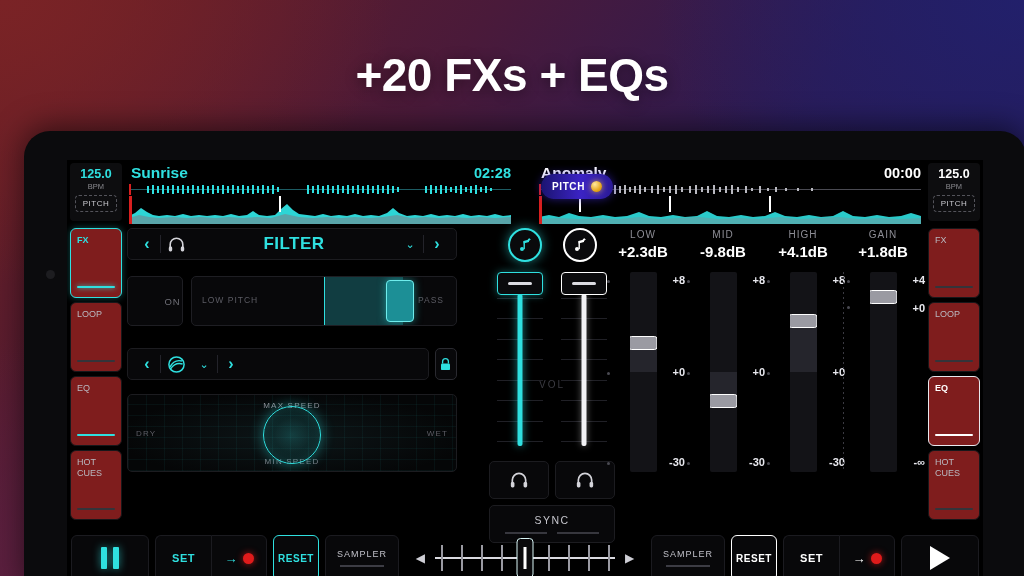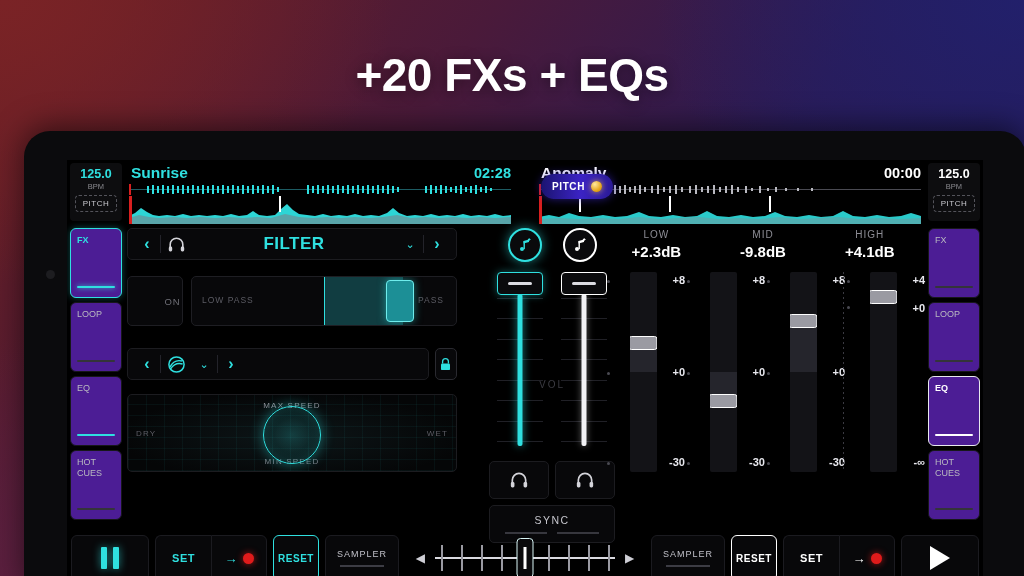--- a/index.html
+++ b/index.html
@@ -92,21 +92,21 @@
     width: 11px; height: 11px; border-radius: 50%;
     background: radial-gradient(circle at 35% 30%, #ffe9a0, #e8a81e 60%, #b97c08);
     box-shadow: 0 0 6px rgba(240,190,70,.8);
   }
 
   
   .tabcol { position: absolute; top: 68px; width: 52px; }
   .tabcol.left { left: 3px; } .tabcol.right { right: 3px; }
   .tab {
     height: 70px; margin-bottom: 4px; border-radius: 6px;
-    background: #4c1d95; border: 1px solid #17171a;
+    background: #7f1d1d; border: 1px solid #17171a;
     position: relative; padding: 6px 0 0 6px;
   }
   .tab-label { font-size: 9px; color: #b9b9c0; line-height: 11px; }
   .tab-bar {
     position: absolute; bottom: 9px; left: 6px; right: 6px; height: 2px;
     background: #34343a; border-radius: 1px;
   }
   .tab.active-cy { border: 1px solid #2fe0e0; box-shadow: 0 0 7px rgba(47,224,224,.35); }
   .tab.active-cy .tab-label { color: #2fe0e0; font-weight: bold; }
   .tab.active-cy .tab-bar  { background: #2fe0e0; box-shadow: 0 0 5px #2fe0e0; }
@@ -526,21 +526,21 @@
           <div class="fxh-chev">⌄</div>
           <div class="fxh-div"></div>
           <div class="fxh-arrow">›</div>
         </div>
       </div>
 
       <div class="filterbody">
         <div class="on-btn">ON</div>
         <div class="passtrack">
 
-          <div class="pass-lab lo">LOW PASS</div>
+          <div class="pass-lab lo">LOW PITCH</div>
           <div class="pass-lab hi">HIGH PASS</div>
           <div class="pass-fill"></div>
           <div class="pass-knob"></div>
         </div>
       </div>
 
       <div class="fxrow" style="margin-top:22px;">
         <div class="fxhead">
           <div class="fxh-arrow">‹</div>
           <div class="fxh-div"></div>
@@ -663,20 +663,24 @@
           <div class="nm">LOW</div>
           <div class="vl">+2.3dB</div>
         </div>
         <div class="eq-head">
           <div class="nm">MID</div>
           <div class="vl">-9.8dB</div>
         </div>
         <div class="eq-head">
           <div class="nm">HIGH</div>
           <div class="vl">+4.1dB</div>
+        </div>
+        <div class="eq-head">
+          <div class="nm">GAIN</div>
+          <div class="vl">+1.8dB</div>
         </div>
       </div>
 
       <div class="eq-faders">
 
         <div class="eq-col">
           <div class="eq-dots">
             <i style="top:4%"></i>
               <i style="top:50%"></i>
               <i style="top:95%"></i>

